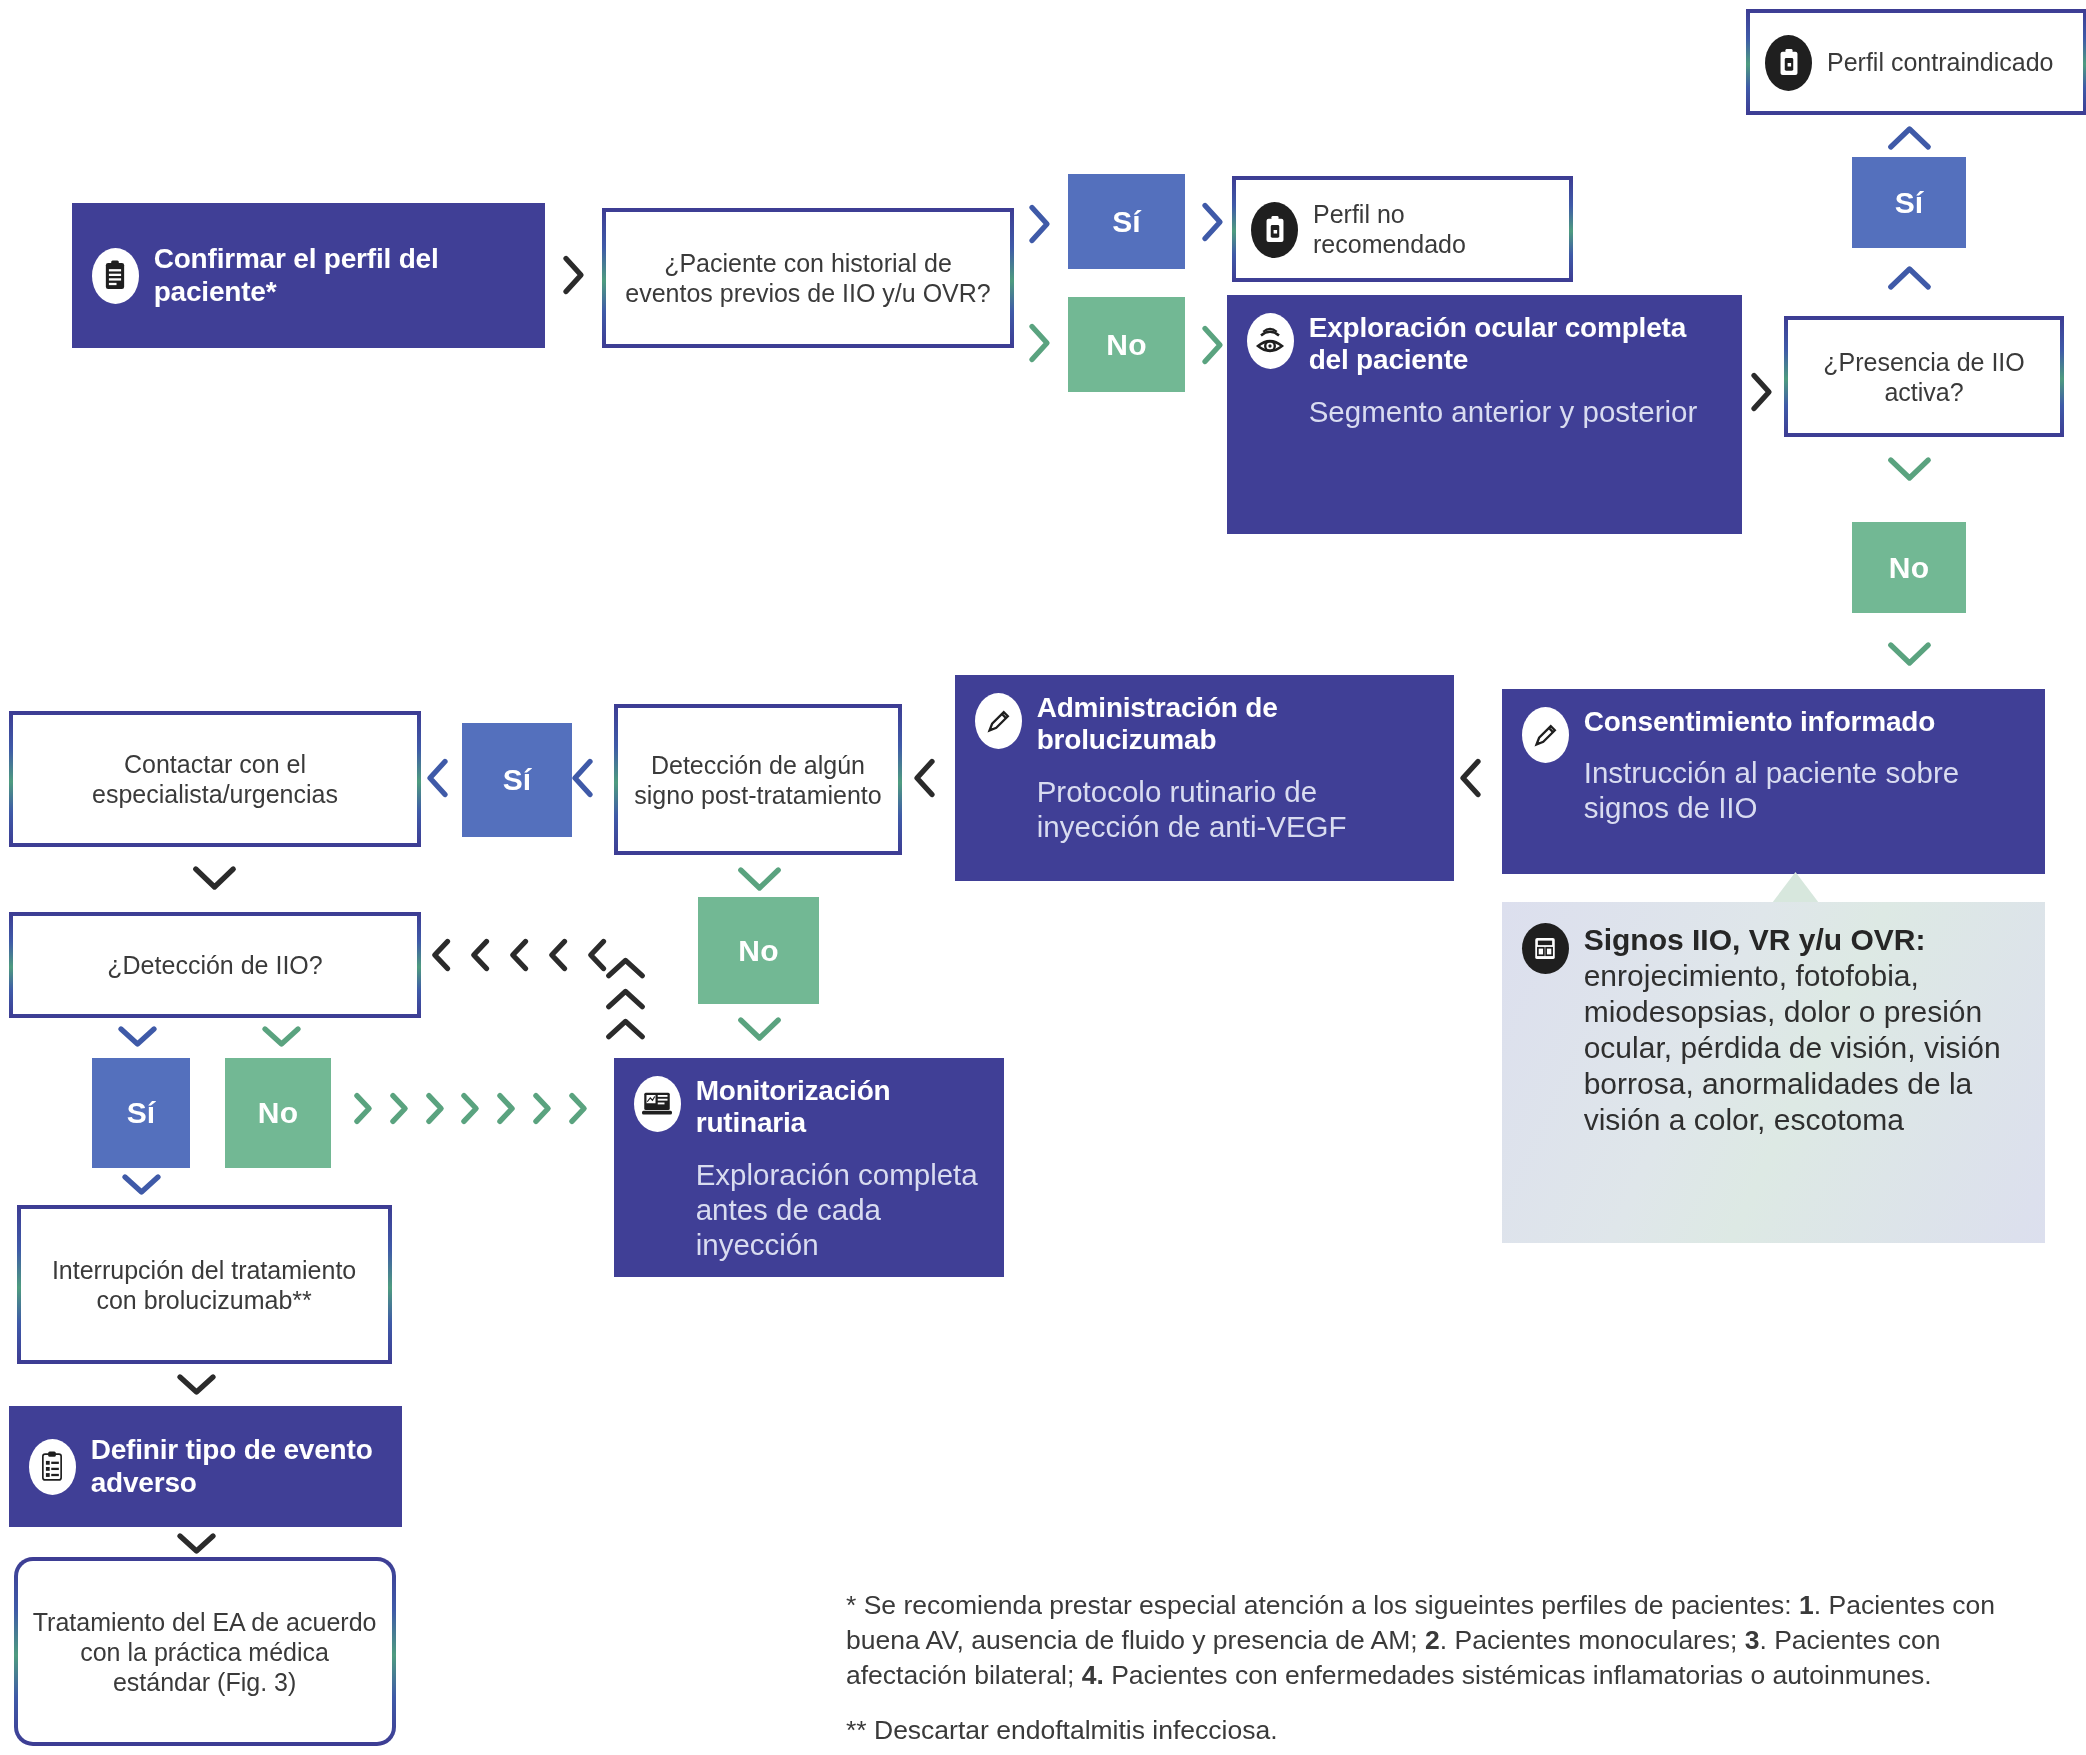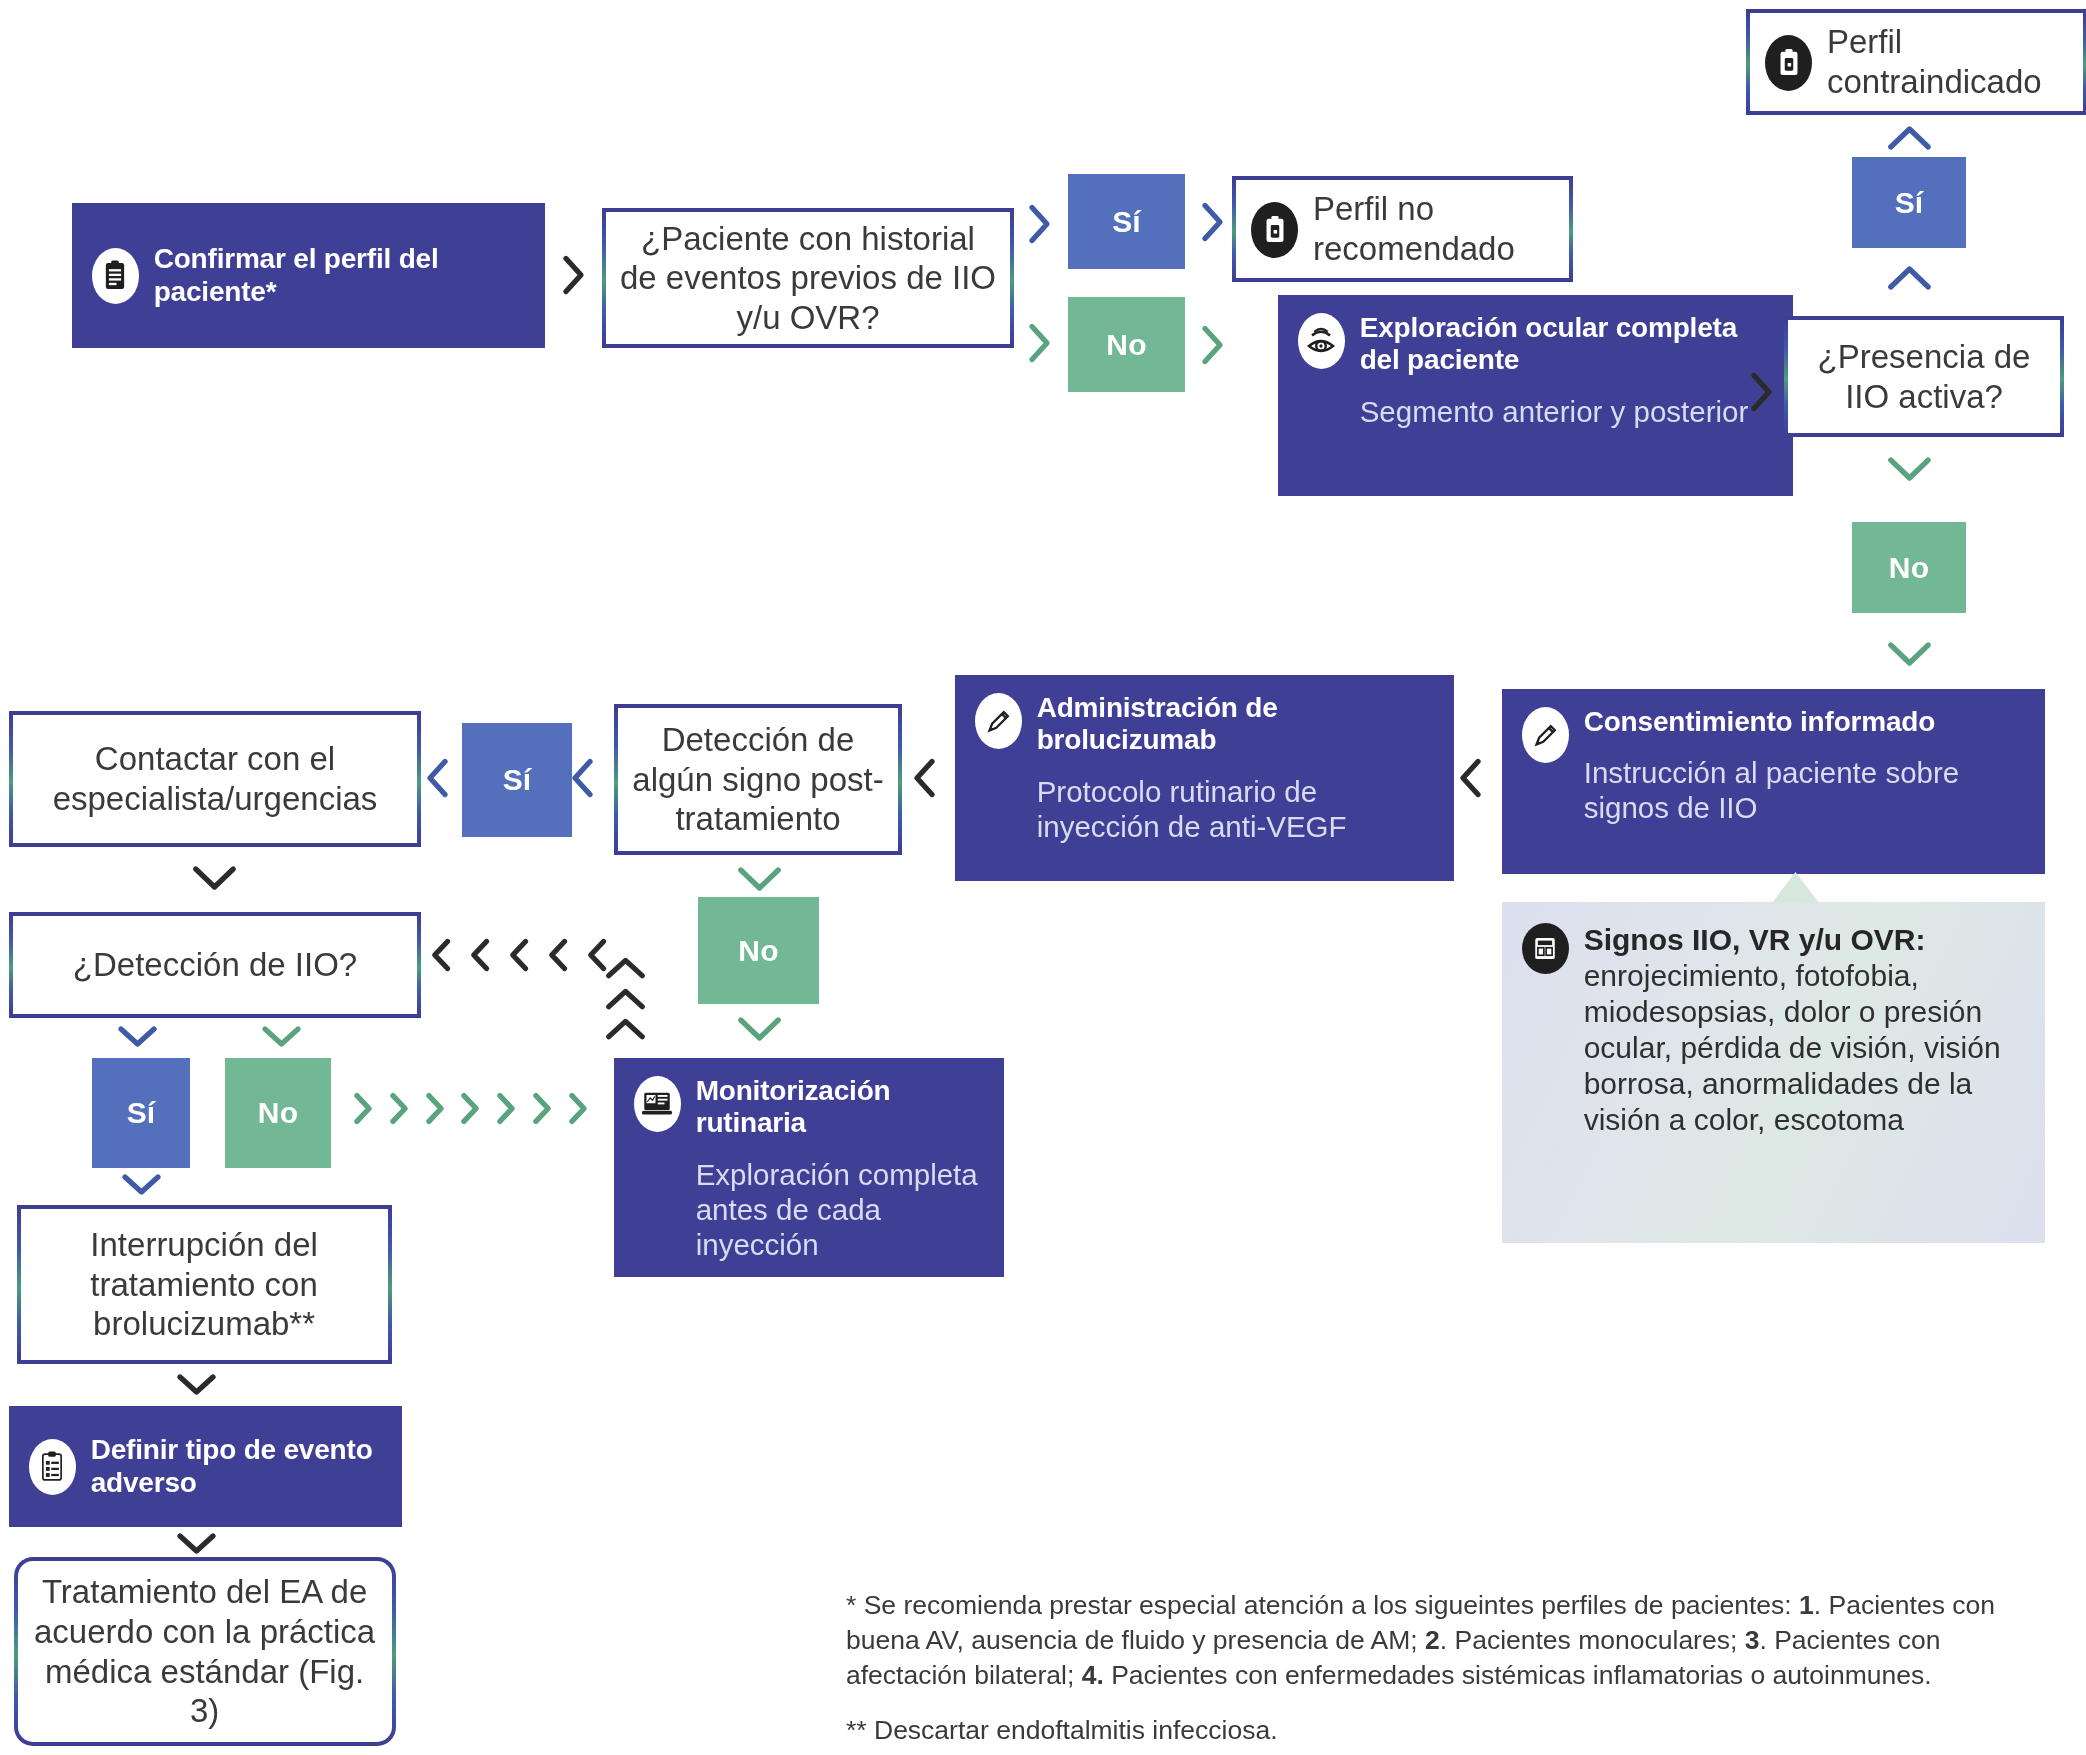--- a/index.html
+++ b/index.html
@@ -45,21 +45,21 @@
   .card-outline{
     background:
        linear-gradient(#fff,#fff) padding-box,
        linear-gradient(180deg,#3d3c93 0%, #3f5aa8 28%, #4e9c7f 52%, #3f5aa8 74%, #3d3c93 100%) border-box;
     border:4.5px solid transparent;
     color:#3b3b3b;
     display:flex;
     align-items:center;
   }
   .card-outline .ttl{
-    font-size:33px;
+    font-size:25px;
     line-height:1.2;
     color:#3a3a3a;
     font-weight:normal;
   }
   .card-outline.with-icon{padding:10.6px 15px;}
   .card-outline.plain{padding:12px 13.6px;justify-content:center;text-align:center;}
   .card-outline.plain .ttl{width:100%;}
 
   
   .chip{
@@ -172,21 +172,21 @@
       <svg width="24" height="30" viewBox="0 0 34 42">
         <rect x="5" y="5" width="24" height="33" rx="3" fill="#ffffff"></rect>
         <rect x="12" y="1" width="10" height="7" rx="2" fill="#ffffff"></rect>
         <rect x="11" y="14" width="12" height="18" rx="2" fill="#1f1f1f"></rect>
         <rect x="15" y="21" width="5" height="5" fill="#ffffff"></rect>
       </svg>
     </span>
     <span class="ttl">Perfil no recomendado</span>
   </div>
 
-  <div class="node card-navy" style="left:1278px;top:295px;width:515px;height:201px;">
+  <div class="node card-navy" style="left:1227px;top:295px;width:515px;height:239px;">
     <span class="badge">
       <svg width="30" height="33" viewBox="0 0 40 44">
         <path d="M8 14 Q20 4 32 14" fill="none" stroke="#1f1f1f" stroke-width="3.4"></path>
         <path d="M11 9 Q20 1.5 29 9" fill="none" stroke="#1f1f1f" stroke-width="3"></path>
         <path d="M4 28 Q20 15 36 28 Q20 41 4 28 Z" fill="none" stroke="#1f1f1f" stroke-width="3.4"></path>
         <circle cx="20" cy="28" r="6.4" fill="none" stroke="#1f1f1f" stroke-width="3.2"></circle>
         <circle cx="20" cy="28" r="2.2" fill="#1f1f1f"></circle>
       </svg>
     </span>
     <span class="txtwrap">

